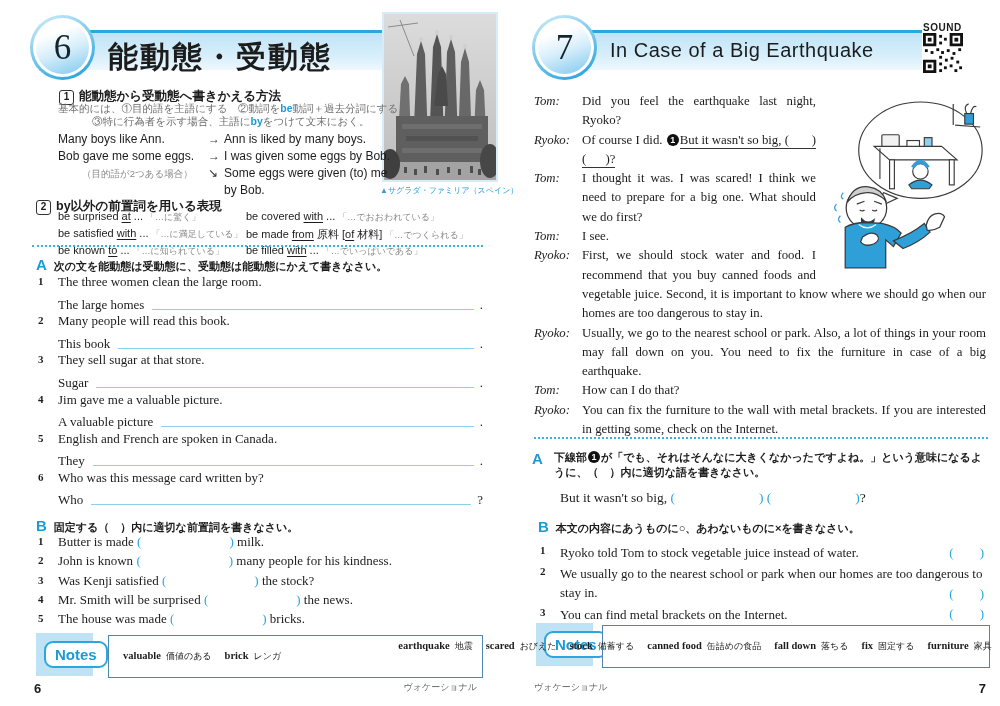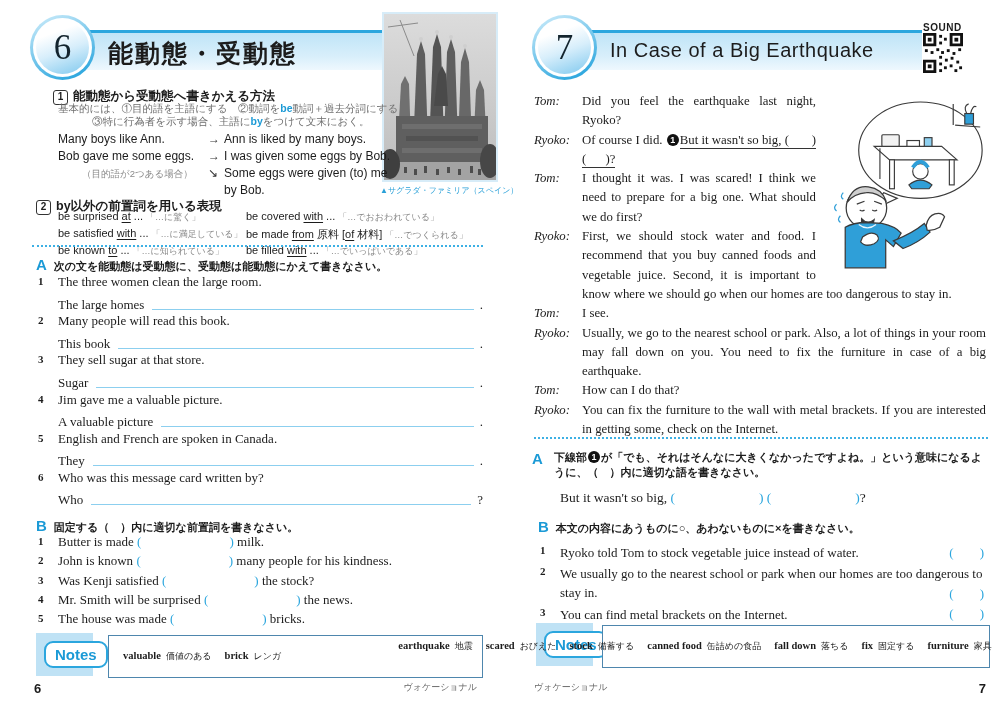--- a/index.html
+++ b/index.html
@@ -17,21 +17,21 @@
           border-top:3px solid #2ba6de; }
   #pageL .band { left:30px; width:330px; }
   #pageR .band { left:30px; width:360px; }
   .circle { position:absolute; left:0; top:3px; width:65px; height:65px; border-radius:50%;
             background:linear-gradient(155deg,#bfe6f8 10%,#2ba6de 90%); padding:3px; }
   .circle .ring { width:100%; height:100%; border-radius:50%; background:#fff; padding:3px; }
   .circle .inner { width:100%; height:100%; border-radius:50%;
             background:linear-gradient(160deg,#ffffff 25%,#d7eefb 55%,#7ec8ee 100%);
             display:flex; align-items:center; justify-content:center;
             font-family:"Liberation Serif",serif; font-size:35px; color:#13242e; }
-  .lesson-title { position:absolute; left:78px; top:25px; font-size:25px; font-weight:bold; letter-spacing:2px; }
+  .lesson-title { position:absolute; left:78px; top:25px; font-size:30px; font-weight:bold; letter-spacing:2px; }
   #pageR .lesson-title { font-weight:normal; font-size:20px; letter-spacing:0.5px; top:27px; }
 
   
   .photo { position:absolute; left:352px; top:0; width:116px; height:170px; border:2px solid #d7ecf8; background:#bbb; }
   .photo svg { display:block; }
   .photo-cap { position:absolute; left:350px; top:173px; width:160px; font-size:8px; color:#2aa0d8; white-space:nowrap; }
 
   
   .secnum { display:inline-block; min-width:15px; height:15px; border:1.3px solid #333; border-radius:3px;
             font-size:10px; line-height:12px; text-align:center; font-weight:bold; margin-right:5px; vertical-align:0px; }
@@ -165,21 +165,21 @@
           <rect x="52" y="155" width="3" height="6"></rect>
         <rect x="63" y="153" width="3" height="6"></rect>
           <rect x="74" y="155" width="3" height="6"></rect>
         <rect x="86" y="152" width="3" height="7"></rect>
           <rect x="94" y="155" width="3" height="6"></rect>
       </g>
     </svg>
   </div>
   <div class="photo-cap"><span>▲</span><span>サグラダ・ファミリア（スペイン）</span></div>
 
-  <div class="abs" style="left:12px; top:74px;padding-left:11px;">
+  <div class="abs" style="left:18px; top:74px;padding-left:11px;">
     <span class="secnum">1</span><span class="sechead">能動態から受動態へ書きかえる方法</span>
   </div>
   <div class="abs gray" style="left:28px; top:90px; font-size:10.5px;">
     <span>基本的には、①目的語を主語にする　②動詞を</span><b class="blue">be</b><span>動詞＋過去分詞にする</span>
   </div>
   <div class="abs gray" style="left:62px; top:103px; font-size:10.5px;">
     <span>③特に行為者を示す場合、主語に</span><b class="blue">by</b><span>をつけて文末におく。</span>
   </div>
   <div class="abs" style="left:28px; top:117px;">
     <div class="exrow"><span class="exl">Many boys like Ann.</span><span class="exarrow">→</span><span class="exr">Ann is liked by many boys.</span></div>
@@ -362,22 +362,22 @@
         <path d="M22 136 Q30 131 44 131 L60 132 Q74 135 80 142 L72 156 64 149 L64 178 L22 178 L22 152 Z" fill="#2f9fd8"></path>
         <path d="M72 150 Q92 142 104 132 L110 141 Q98 152 82 158 Z" fill="#2f9fd8"></path>
         <path d="M106 134 q2 -10 9 -12 q7 -2 10 3 l-5 11 q-7 4 -13 3 z" fill="#fff"></path>
         <path d="M40 146 q9 -7 15 -2 q4 5 -3 9 q-9 4 -14 -2 z" fill="#fff"></path>
         <path d="M36 133 q9 7 18 0" stroke="#eaf6fd"></path>
       </g>
     </svg>
     <p class="turn"><span class="speaker">Tom:</span><span>Did you feel the earthquake last night, Ryoko?</span></p>
     <p class="turn"><span class="speaker">Ryoko:</span><span>Of course I did. </span><span class="num-badge">1</span><span class="uline">But it wasn't so big, (&nbsp;&nbsp;&nbsp;&nbsp;&nbsp;&nbsp;&nbsp;) (&nbsp;&nbsp;&nbsp;&nbsp;&nbsp;&nbsp;)?</span></p>
     <p class="turn"><span class="speaker">Tom:</span><span>I thought it was. I was scared! I think we need to prepare for a big one. What should we do first?</span></p>
+    <p class="turn"><span class="speaker">Tom:</span><span>I see.</span></p>
     <p class="turn"><span class="speaker">Ryoko:</span><span>First, we should stock water and food. I recommend that you buy canned foods and vegetable juice. Second, it is important to know where we should go when our homes are too dangerous to stay in.</span></p>
-    <p class="turn"><span class="speaker">Tom:</span><span>I see.</span></p>
     <p class="turn"><span class="speaker">Ryoko:</span><span>Usually, we go to the nearest school or park. Also, a lot of things in your room may fall down on you. You need to fix the furniture in case of a big earthquake.</span></p>
     <p class="turn"><span class="speaker">Tom:</span><span>How can I do that?</span></p>
     <p class="turn"><span class="speaker">Ryoko:</span><span>You can fix the furniture to the wall with metal brackets. If you are interested in getting some, check on the Internet.</span></p>
     <p class="turn"><span class="speaker">Tom:</span></p>
   </div>
 
   <div class="dots" style="top:425px;"></div>
 
   <div class="rsecA">
     <span class="sec-label">A</span>

